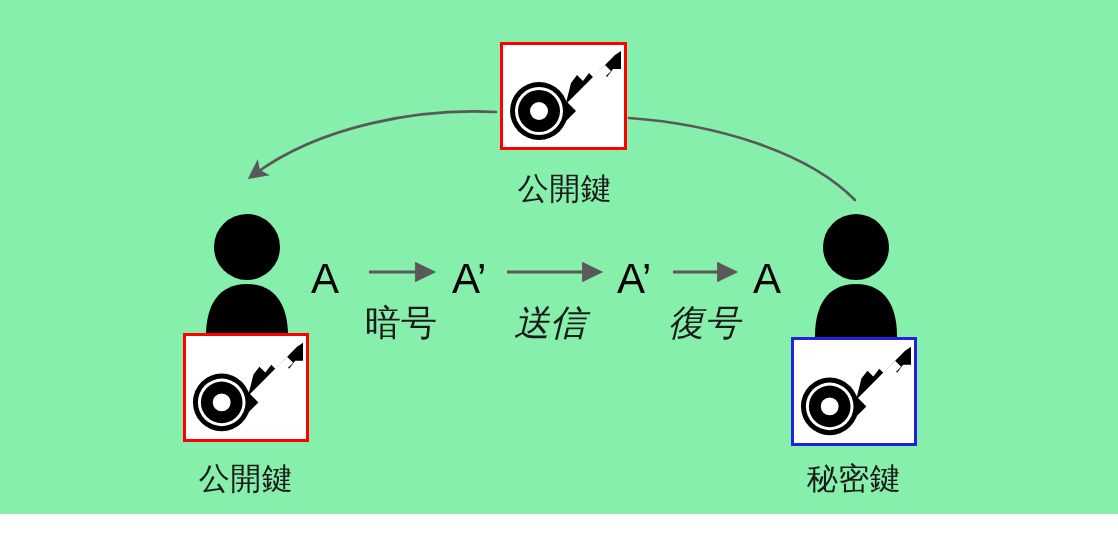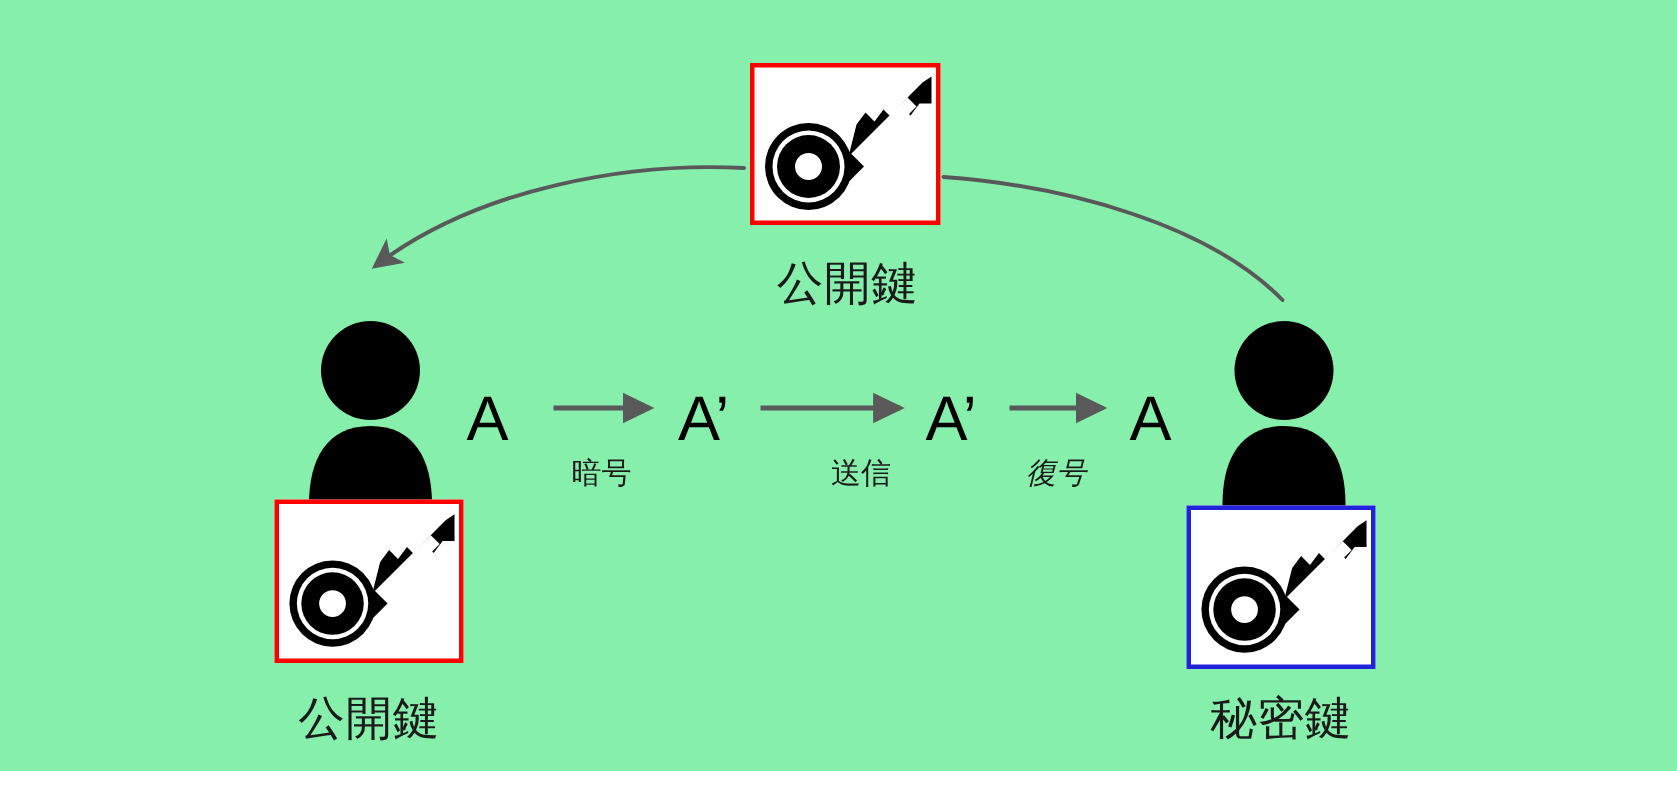--- a/index.html
+++ b/index.html
@@ -38,21 +38,21 @@
     font-family: "DejaVu Sans", "Liberation Sans", sans-serif;
   }
   .flow-letter {
     font-size: 42px;
     color: #000000;
     white-space: nowrap;
     line-height: 1;
     font-family: "Liberation Sans", "DejaVu Sans", sans-serif;
   }
   .flow-sub {
-    font-size: 20px;
+    font-size: 36px;
     color: #1a1a1a;
     white-space: nowrap;
     line-height: 1;
     font-family: "DejaVu Sans", "Liberation Sans", sans-serif;
   }
   .curve-layer, .arrow-layer { pointer-events: none; }
 </style>
 </head>
 <body>
 
@@ -147,16 +147,16 @@
     <line x1="507" y1="272" x2="600" y2="272" stroke="#595959" stroke-width="3.2" marker-end="url(#flowHead)"></line>
     <line x1="673" y1="272" x2="735" y2="272" stroke="#595959" stroke-width="3.2" marker-end="url(#flowHead)"></line>
   </svg>
 
   <div class="abs flow-letter" style="left:311px; top:258px;">A</div>
   <div class="abs flow-letter" style="left:452px; top:258px;">A’</div>
   <div class="abs flow-letter" style="left:617px; top:258px;">A’</div>
   <div class="abs flow-letter" style="left:753px; top:258px;">A</div>
 
   <div class="abs flow-sub" style="left:361px; top:305px; width:80px; text-align:center;">暗号</div>
-  <div class="abs flow-sub" style="left:514px; top:305px; width:80px; text-align:right;">送信</div>
+  <div class="abs flow-sub" style="left:514px; top:305px; width:80px; text-align:left;font-style:italic;">送信</div>
   <div class="abs flow-sub" style="left:664px; top:305px; width:80px; text-align:center;font-style:italic;">復号</div>
 
 </div>
 
 </body></html>

